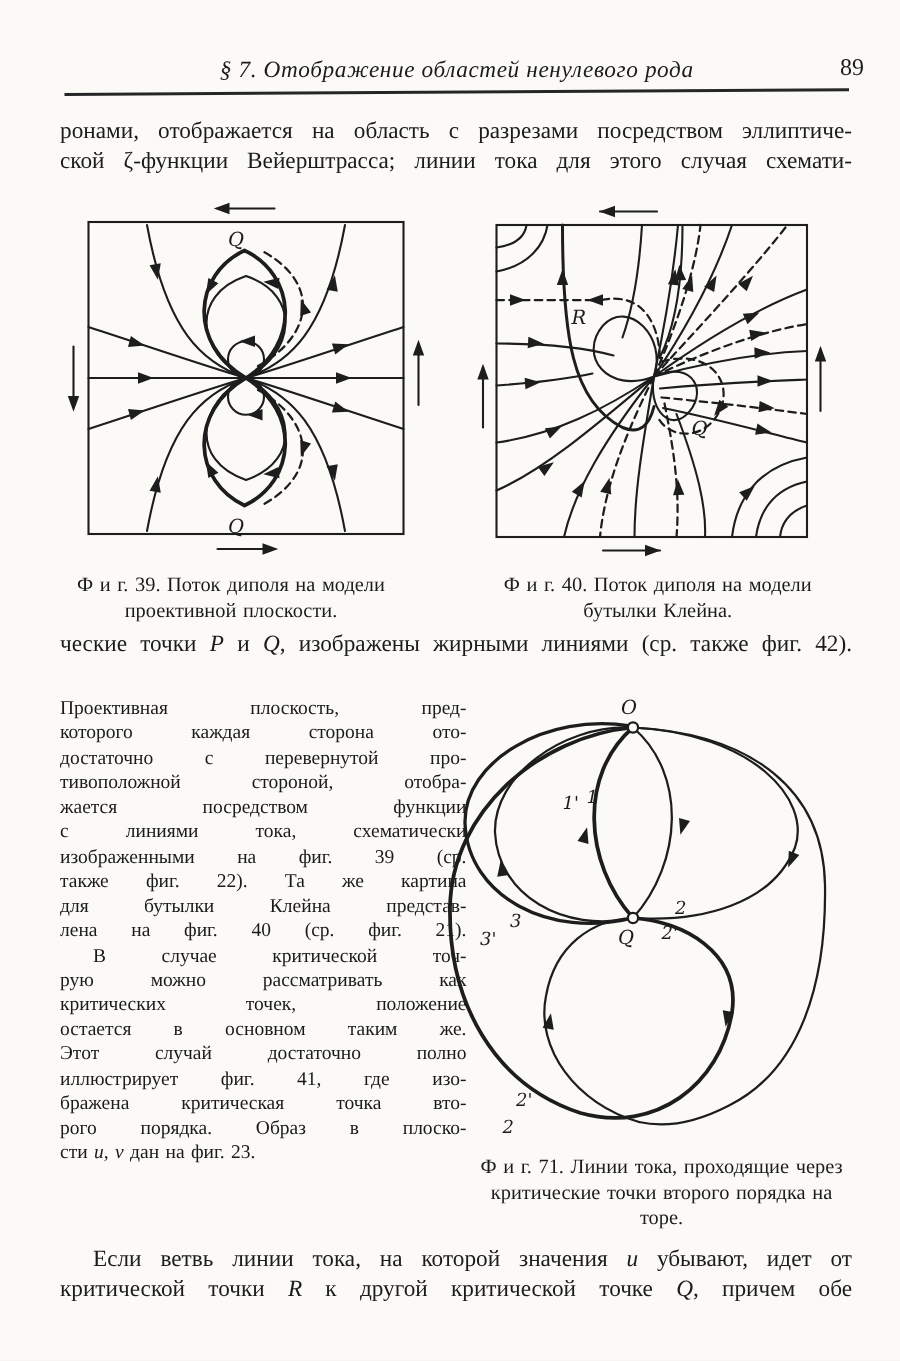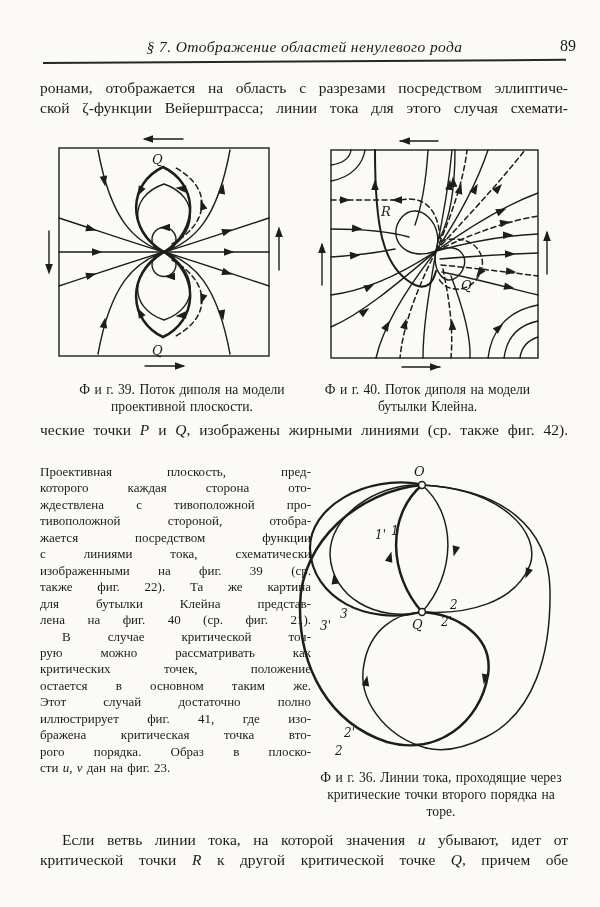--- a/index.html
+++ b/index.html
@@ -18,22 +18,22 @@
   .p1{top:78px;} .p2{top:420px;} .p3{top:830px;}
   .leftcol{position:absolute;left:40px;top:464px;width:271px;font-size:13px;}
   .leftcol .ln{line-height:16.45px;}
   .ln{text-align:justify;text-align-last:justify;word-spacing:1px;}
   .ln.last{text-align-last:left;}
   .ln.ind{text-indent:22px;}
   .ln i{font-style:italic;}
   
   .caption{position:absolute;font-size:13.6px;}
   .caption .ln{line-height:17px;text-align:center;text-align-last:center;}
-  .cap39{left:56px;top:381px;width:252px;}
-  .cap40{left:300px;top:381px;width:255px;}
+  .cap39{left:28px;top:381px;width:252px;}
+  .cap40{left:311px;top:381px;width:255px;}
   .cap41{left:287px;top:769px;width:308px;}
   
   .fig{position:absolute;}
   .fig39{left:35px;top:133px;}
   .fig40{left:305px;top:133px;}
   .fig41{left:287px;top:463px;}
   svg{display:block;}
   .ink{stroke:#1d1d1d;fill:none;stroke-width:1.4;stroke-linecap:round;}
   .thick{stroke-width:2.5;}
   .dsh{stroke-dasharray:5 3.5;stroke-width:1.5;}
@@ -194,21 +194,21 @@
       <div class="ln last">бутылки Клейна.</div>
     </div>
 
   <div class="para p2">
       <div class="ln">ческие точки <i>P</i> и <i>Q</i>, изображены жирными линиями (ср. также фиг. 42).</div>
     </div>
 
   <div class="leftcol">
       <div class="ln">Проективная плоскость, пред-</div>
       <div class="ln">которого каждая сторона ото-</div>
-      <div class="ln">ждествлена с тивоположной про-</div>
+      <div class="ln">достаточно с перевернутой про-</div>
       <div class="ln">тивоположной стороной, отобра-</div>
       <div class="ln">жается посредством функции</div>
       <div class="ln">с линиями тока, схематически</div>
       <div class="ln">изображенными на фиг. 39 (ср.</div>
       <div class="ln">также фиг. 22). Та же картина</div>
       <div class="ln">для бутылки Клейна представ-</div>
       <div class="ln">лена на фиг. 40 (ср. фиг. 21).</div>
       <div class="ln ind">В случае критической точ-</div>
       <div class="ln">рую можно рассматривать как</div>
       <div class="ln">критических точек, положение</div>
@@ -251,21 +251,21 @@
       <text class="flabel fsmall" x="53" y="155">3</text>
       <text class="flabel fsmall" x="33" y="167">3'</text>
       <text class="flabel fsmall" x="163" y="146">2</text>
       <text class="flabel fsmall" x="154" y="163">2'</text>
       <text class="flabel fsmall" x="57" y="274">2'</text>
       <text class="flabel fsmall" x="48" y="292">2</text>
     </svg>
   </div>
 
   <div class="caption cap41">
-      <div class="ln">Ф и г. 36. Линии тока, проходящие через</div>
+      <div class="ln">Ф и г. 71. Линии тока, проходящие через</div>
       <div class="ln">критические точки второго порядка на</div>
       <div class="ln last">торе.</div>
     </div>
 
   <div class="para p3">
       <div class="ln ind">Если ветвь линии тока, на которой значения <i>u</i> убывают, идет от</div>
       <div class="ln">критической точки <i>R</i> к другой критической точке <i>Q</i>, причем обе</div>
     </div>
 
 </div>

